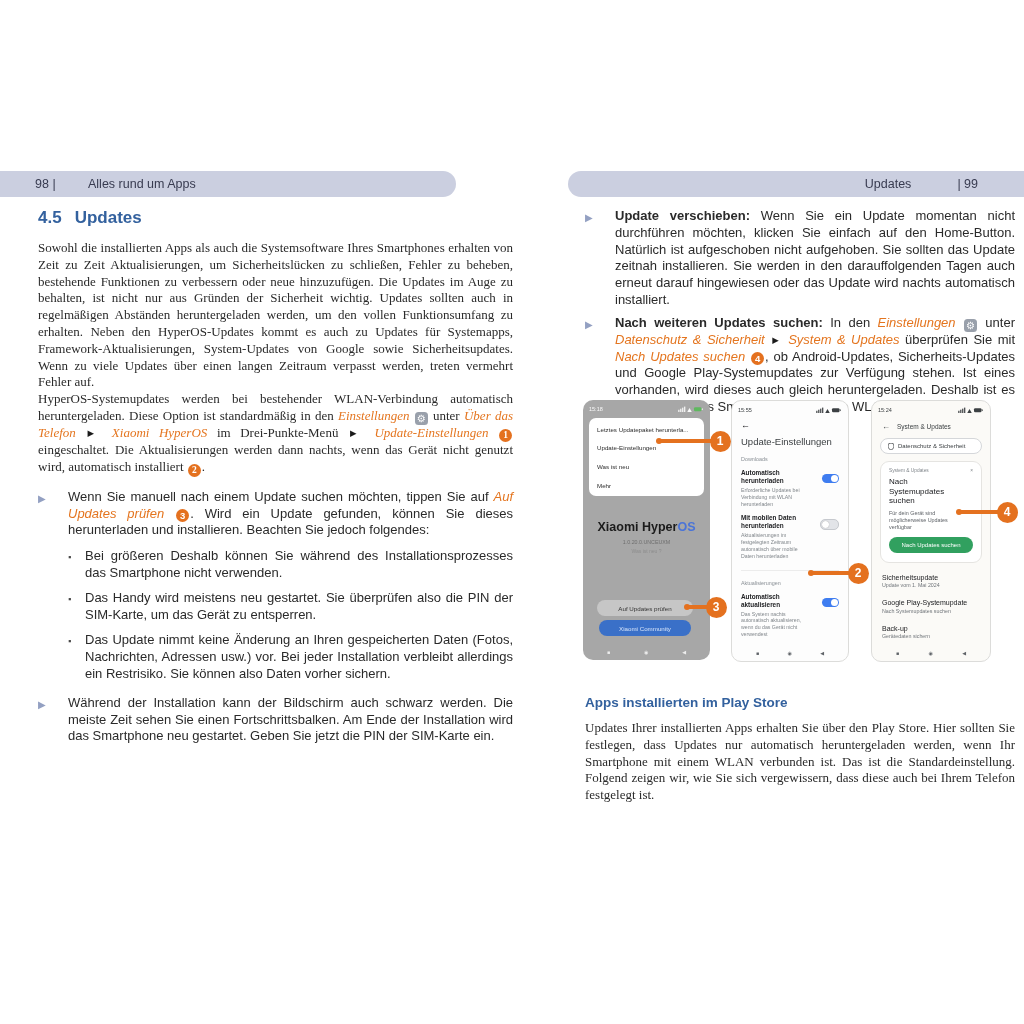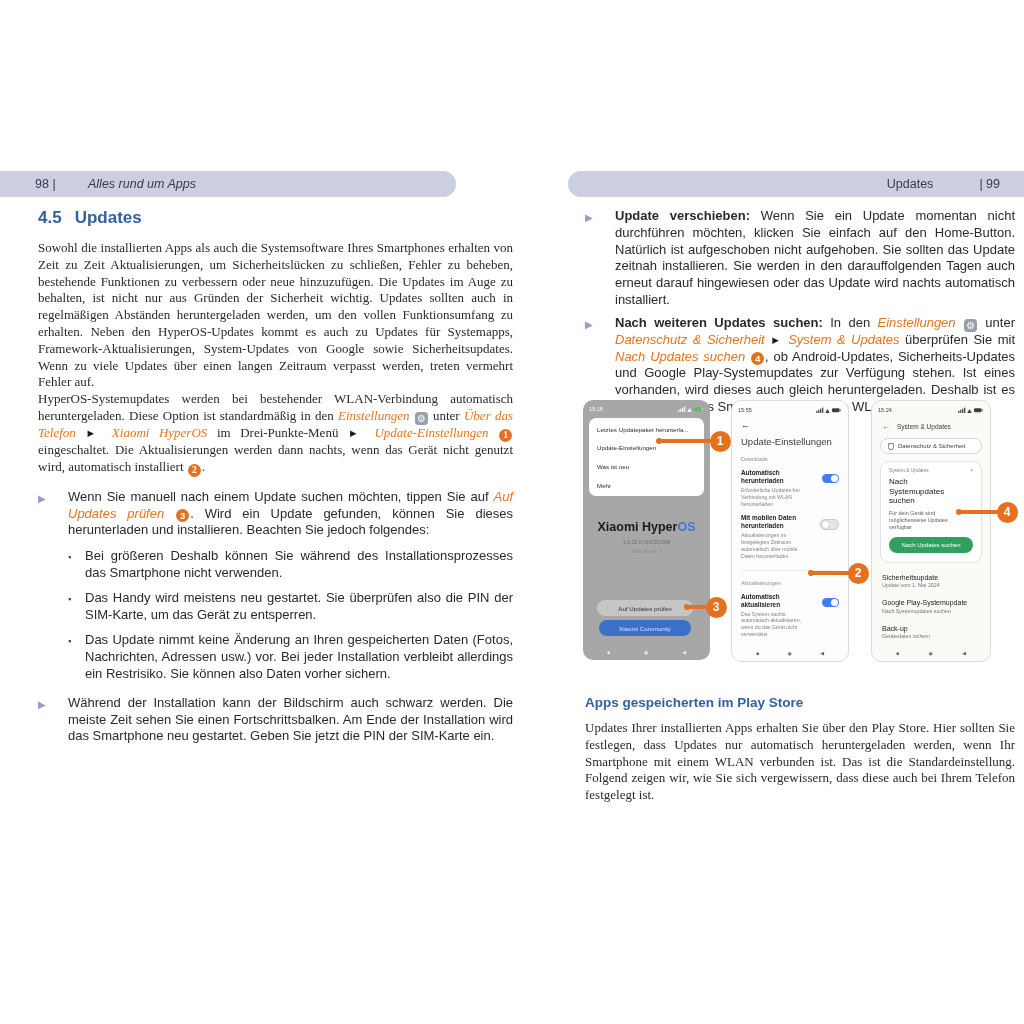--- a/index.html
+++ b/index.html
@@ -4,24 +4,24 @@
 <style>
   html,body{margin:0;padding:0;}
   body{width:1024px;height:1024px;position:relative;background:#ffffff;
        font-family:"Liberation Sans",sans-serif;color:#2a2a2a;overflow:hidden;}
 
   
   .hdr{position:absolute;top:171px;height:26px;background:#cbcfe0;color:#383b50;
        font-size:12.5px;display:flex;align-items:center;}
   .hdr-left{left:0;width:456px;border-radius:0 13px 13px 0;}
   .hdr-left .pnum{margin-left:35px;width:40px;}
-  .hdr-left .htitle{margin-left:13px;font-style:italic;}
+  .hdr-left .htitle{margin-left:13px;}
   .hdr-right{left:568px;right:0;border-radius:13px 0 0 13px;justify-content:flex-end;}
   .hdr-right .htitle{margin-right:46px;}
-  .hdr-right .pnum{margin-right:24px;}
+  .hdr-right .pnum{margin-right:46px;}
 
   
   .col-left{position:absolute;left:38px;top:208px;width:475px;
             font-size:13px;line-height:16.8px;text-align:justify;}
   .col-right-top{position:absolute;left:585px;top:208px;width:430px;
             font-size:13px;line-height:16.8px;text-align:justify;}
   .col-right-bottom{position:absolute;left:585px;top:695px;width:430px;
             font-size:13px;line-height:16.8px;text-align:justify;}
 
   h1.sec{display:flex;gap:13px;color:#33619e;font-size:17px;margin:0 0 12px 0;
@@ -320,15 +320,15 @@
   <div class="adot" style="left:228px;top:174px;"></div>
   <div class="aline" style="left:231px;top:175.2px;width:47px;"></div>
   <div class="acirc" style="left:267.5px;top:166.5px;">2</div>
 
   <div class="adot" style="left:376px;top:113px;"></div>
   <div class="aline" style="left:379px;top:114.2px;width:48px;"></div>
   <div class="acirc" style="left:416.5px;top:105.5px;">4</div>
 </div>
 
 <div class="col-right-bottom">
-  <h2 class="sub first">Apps gespeicherten im Play Store</h2>
+  <h2 class="sub first">Apps installierten im Play Store</h2>
   <p class="body">Updates Ihrer installierten Apps erhalten Sie über den Play Store. Hier sollten Sie festlegen, dass Updates nur automatisch heruntergeladen werden, wenn Ihr Smartphone mit einem WLAN verbunden ist. Das ist die Standardeinstellung. Folgend zeigen wir, wie Sie sich vergewissern, dass diese auch bei Ihrem Telefon festgelegt ist.</p>
 </div>
 
 </body></html>

